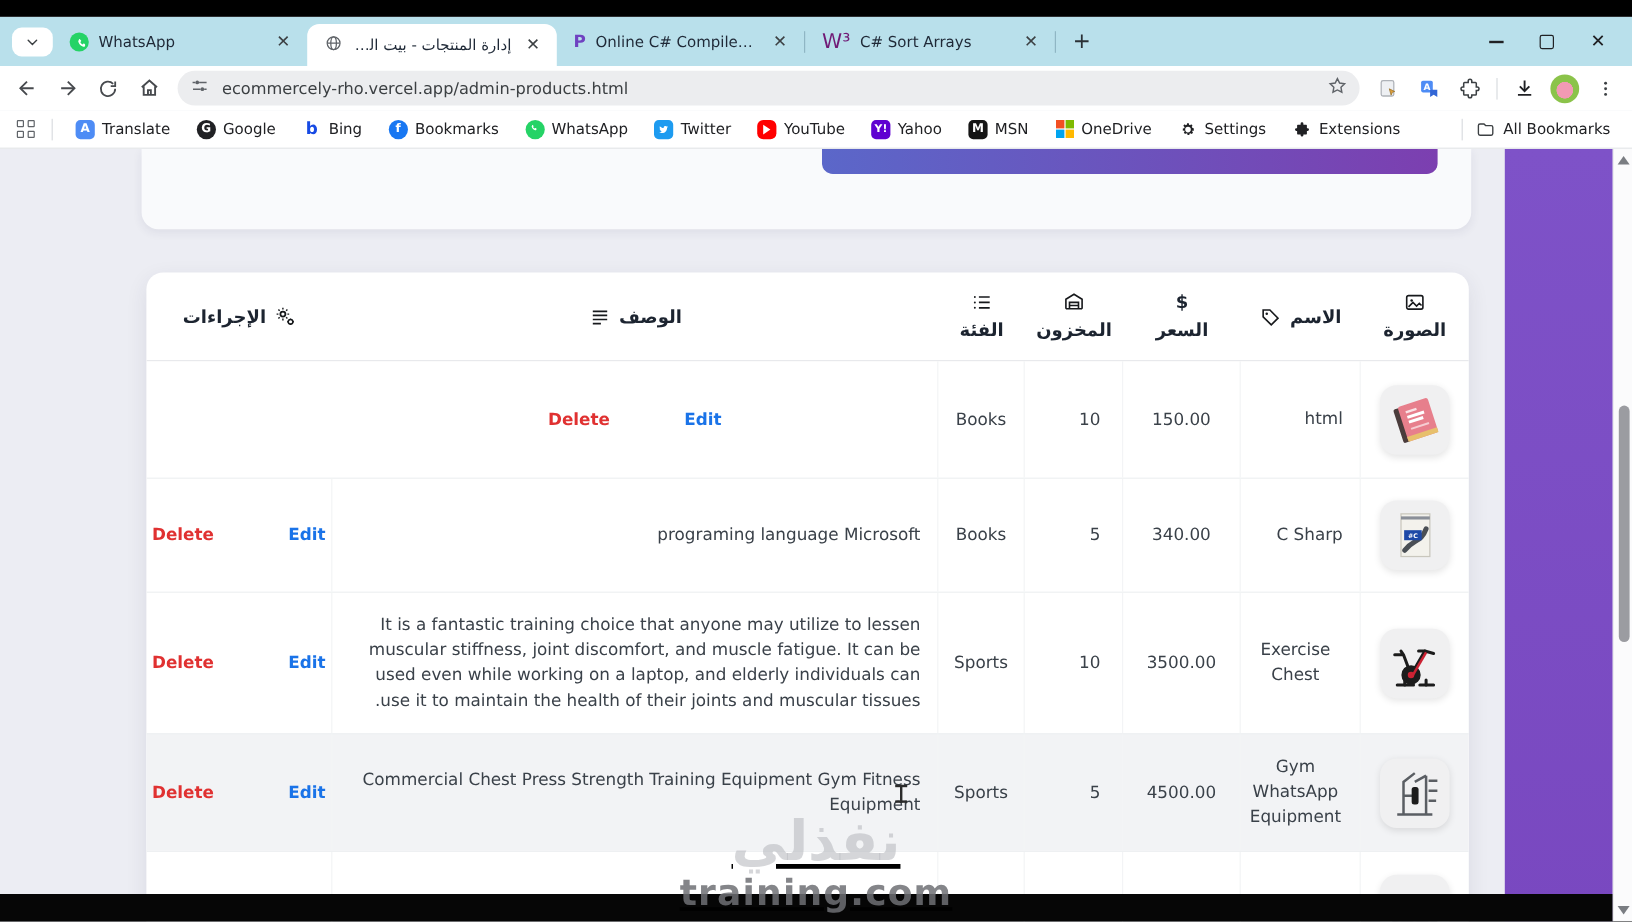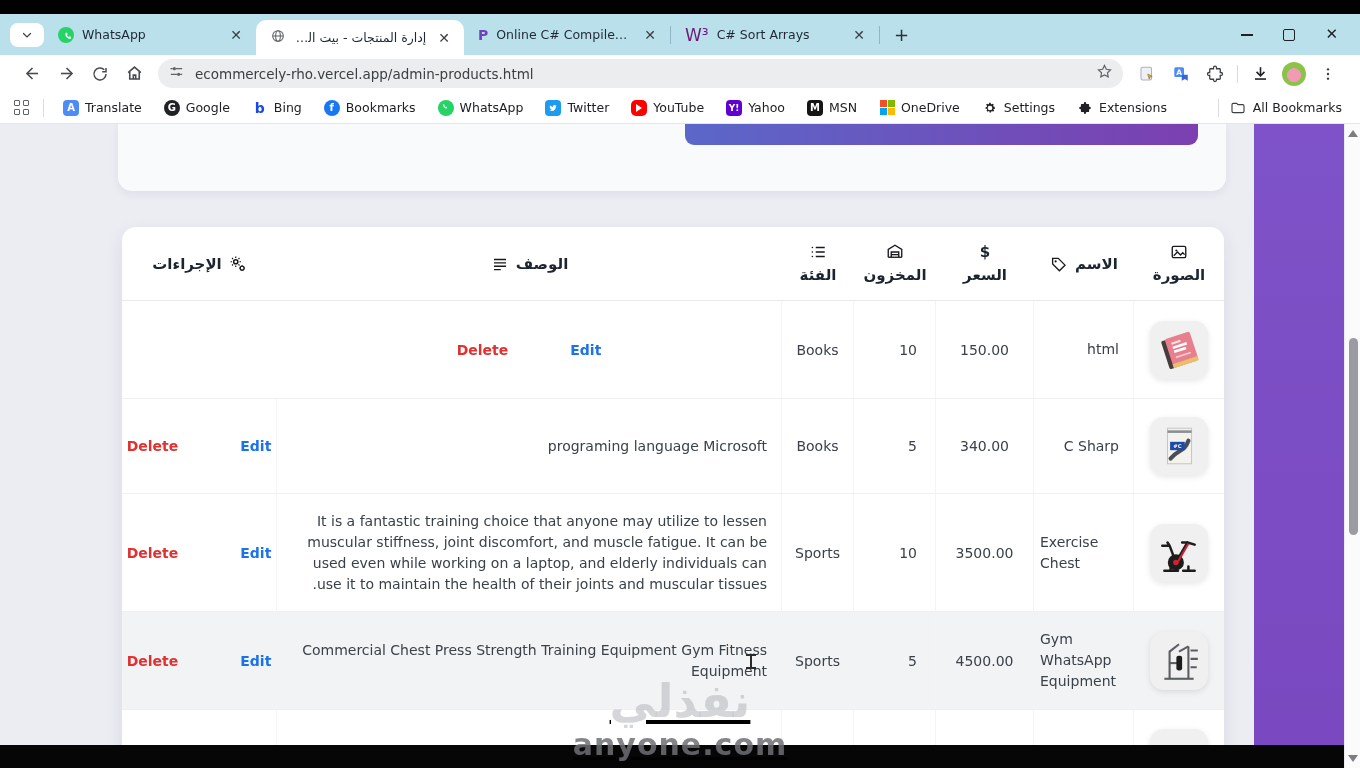--- a/index.html
+++ b/index.html
@@ -23,21 +23,21 @@
   .newtab{font-size:18px;color:#2b3136;padding:0 14px;}
   .winctl{margin-left:auto;display:flex;align-items:center;gap:30px;padding-right:22px;color:#202124;}
   .wmin{width:12px;height:2px;background:#202124;display:inline-block;}
   .wmax{width:10px;height:10px;border:1.6px solid #202124;border-radius:2px;display:inline-block;}
   .wclose{font-size:15px;line-height:1;}
   .favtile{width:16px;height:16px;border-radius:4px;display:inline-flex;align-items:center;justify-content:center;
            font-size:10px;font-weight:bold;color:#fff;flex:none;}
   .round{border-radius:50%;}
   
   .toolbar{position:absolute;left:0;top:55px;width:1360px;height:37px;background:#fff;
-           display:flex;align-items:center;gap:2px;padding:0 16px;box-sizing:border-box;z-index:9;}
+           display:flex;align-items:center;gap:2px;padding:0 6px;box-sizing:border-box;z-index:9;}
   .tbtn{width:32px;height:30px;display:flex;align-items:center;justify-content:center;flex:none;border-radius:50%;}
   .urlpill{flex:1;height:29px;background:#ecedef;border-radius:15px;margin:0 6px;display:flex;align-items:center;
            padding:0 10px;gap:10px;box-sizing:border-box;min-width:0;}
   .urltext{font-size:13.5px;color:#3c4043;flex:1;white-space:nowrap;overflow:hidden;}
   .avatar{width:24px;height:24px;border-radius:50%;background:radial-gradient(circle at 50% 55%, #f19ab4 0 38%, #8bc34a 40%);}
   .tsep2{width:1px;height:18px;background:#dadce0;margin:0 4px;}
   
   .bmbar{position:absolute;left:0;top:92px;width:1360px;height:32px;background:#fff;border-bottom:1px solid #e3e5e8;
          display:flex;align-items:center;padding:0 10px;box-sizing:border-box;gap:6px;z-index:9;font-size:12.5px;color:#202124;}
   .bm{display:flex;align-items:center;gap:6px;padding:3px 9px;border-radius:6px;white-space:nowrap;}
@@ -69,21 +69,21 @@
   .trow.hl{background:#f2f3f5;}
   .trow:nth-child(1){min-height:97px;}
   .trow:nth-child(2){min-height:94px;}
   .trow:nth-child(3){min-height:117px;}
   .trow:nth-child(4){min-height:97px;}
   .trow:nth-child(5){min-height:96px;}
   .cell{font-size:14px;color:#3a4149;align-self:stretch;display:flex;align-items:center;justify-content:center;
         border-inline-start:1px solid #f3f4f6;box-sizing:border-box;}
   .cell:first-child{border-inline-start:none;}
   .c-img{justify-content:center;}
-  .c-name{justify-content:flex-start;padding-inline-start:14px;text-align:left;line-height:21px;padding-inline-end:6px;}
+  .c-name{justify-content:flex-start;padding-inline-start:14px;text-align:center;line-height:21px;padding-inline-end:6px;}
   .c-stock{justify-content:flex-start;padding-inline-start:18px;}
   .c-desc{justify-content:flex-start;text-align:start;padding:10px 14px;line-height:21px;}
   .c-act{gap:26px;}
   .c-act a{font-weight:700;font-size:14px;cursor:pointer;text-decoration:none;}
   .c-act .edit{color:var(--edit,#1a73e8);margin-left:36px;}
   .c-act .del{color:var(--del,#e03131);}
   .tile{width:58px;height:58px;border-radius:14px;background:#f0f0f1;box-shadow:0 2px 6px rgba(0,0,0,.10);
         display:flex;align-items:center;justify-content:center;}
   .tile svg{width:46px;height:46px;}
   
@@ -535,15 +535,15 @@
       <span class="sarrow up"></span>
       <span class="sthumb"></span>
       <span class="sarrow down"></span>
     </div>
   </div>
 
   <div class="cursor"></div>
   <div class="blackbar"></div>
   <div class="watermark">
     <div class="wm1">نفذلي</div>
-    <div class="wm2">anyone.com</div>
+    <div class="wm2">training.com</div>
   </div>
 </div>
 
 </body></html>

